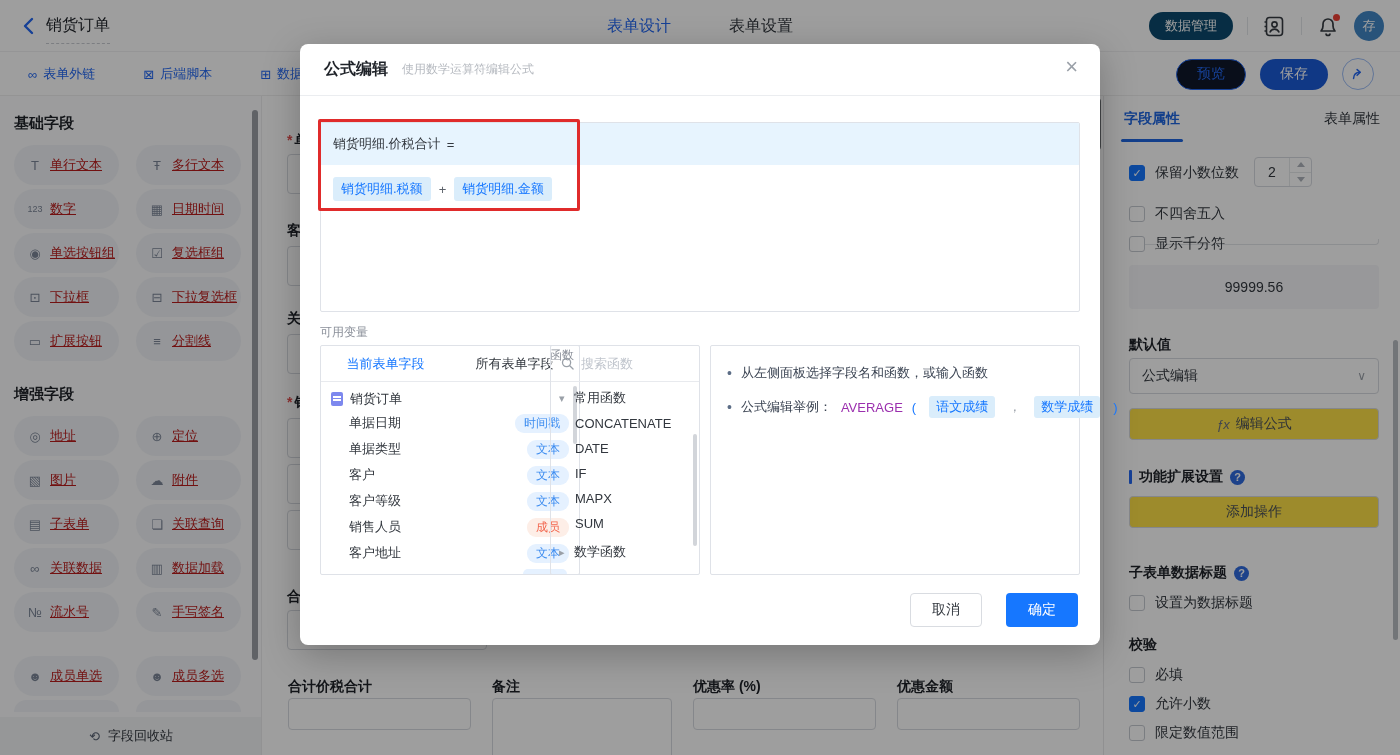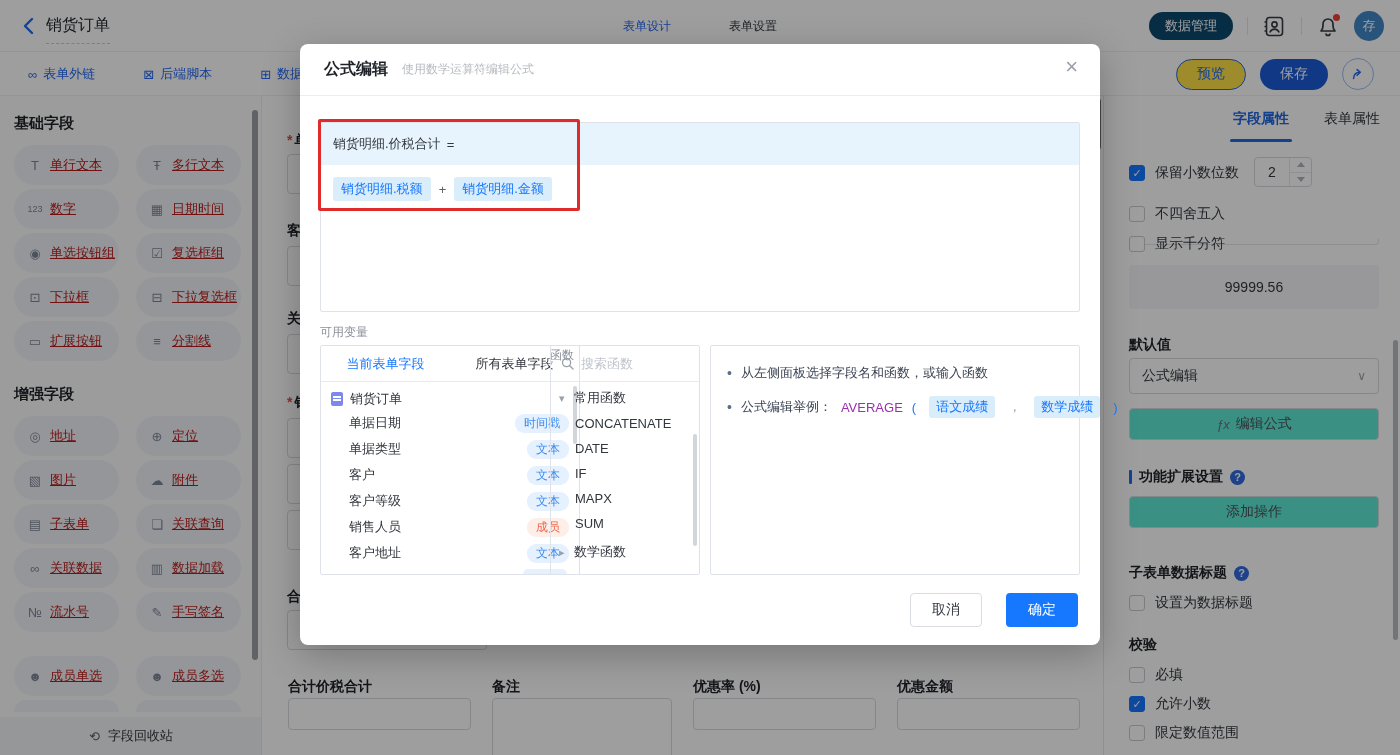--- a/index.html
+++ b/index.html
@@ -6,36 +6,36 @@
   html,body { width:1400px; height:755px; overflow:hidden; }
   body { font-family:"Liberation Sans","DejaVu Sans",sans-serif; position:relative; background:#fff; color:#333; }
 
   
   .app { position:absolute; inset:0; background:#fff; }
 
   .topbar { position:absolute; left:0; top:0; width:1400px; height:52px; background:#fff; border-bottom:1px solid #f0f1f3; }
   .back { position:absolute; left:18px; top:15px; width:22px; height:22px; color:#2468f2; cursor:pointer; }
   .page-title { position:absolute; left:46px; top:15px; font-size:16px; color:#1f2329; padding-bottom:7px; border-bottom:1px dashed #c9ccd2; }
   .top-tabs { position:absolute; left:0; top:0; width:1400px; height:52px; display:flex; justify-content:center; align-items:center; gap:58px; }
-  .top-tab { font-size:12px; color:#32373e; cursor:pointer; }
+  .top-tab { font-size:16px; color:#32373e; cursor:pointer; }
   .top-tab.active { color:#2468f2; }
   .top-right { position:absolute; right:16px; top:0; height:52px; display:flex; align-items:center; gap:14px; }
   .pill-green { height:28px; padding:0 16px; border-radius:15px; background:#0c4a6e; color:#fff; font-size:13px; display:flex; align-items:center; cursor:pointer; }
   .vdiv { width:1px; height:18px; background:#e3e5e8; }
   .book-icon { width:25px; height:25px; color:#363b42; cursor:pointer; }
   .bell-wrap { position:relative; width:24px; height:24px; cursor:pointer; color:#363b42; }
   .bell-dot { position:absolute; right:0; top:0; width:7px; height:7px; border-radius:50%; background:#ef4136; }
   .avatar { width:30px; height:30px; border-radius:50%; background:#4186c5; color:#fff; font-size:13px; display:flex; align-items:center; justify-content:center; cursor:pointer; }
 
   .subbar { position:absolute; left:0; top:52px; width:1400px; height:44px; background:#fff; border-bottom:1px solid #efefef; }
   .sub-links { position:absolute; left:28px; top:0; height:44px; display:flex; align-items:center; gap:48px; }
   .sub-link { display:flex; align-items:center; gap:6px; color:#2468f2; font-size:13px; cursor:pointer; }
   .sub-link .ic { font-size:13px; }
   .sub-actions { position:absolute; right:26px; top:6px; display:flex; align-items:center; gap:14px; }
-  .btn-outline-pill { height:31px; padding:0 20px; border:1px solid #2468f2; border-radius:16px; background:#fde047; color:#2468f2; font-size:14px; display:flex; align-items:center; cursor:pointer; }
+  .btn-outline-pill { height:31px; padding:0 20px; border:1px solid #2468f2; border-radius:16px; background:#0f172a; color:#2468f2; font-size:14px; display:flex; align-items:center; cursor:pointer; }
   .btn-blue-pill { height:31px; padding:0 20px; border-radius:16px; background:#1b5bd7; color:#fff; font-size:14px; display:flex; align-items:center; cursor:pointer; }
   .share-circle { width:32px; height:32px; border-radius:50%; border:1px solid #9dbdf5; background:#fff; color:#2468f2; display:flex; align-items:center; justify-content:center; cursor:pointer; }
 
   
   .sidebar { position:absolute; left:0; top:96px; width:262px; height:659px; background:#fcfcfd; border-right:1px solid #ececee; overflow:hidden; }
   .side-inner { padding:18px 0 0 14px; }
   .sec-title { font-size:15px; font-weight:bold; color:#1f2329; margin-bottom:12px; }
   .fields-grid { display:grid; grid-template-columns:105px 105px; gap:4px 17px; margin-bottom:24px; }
   .field-btn { height:40px; border-radius:20px; background:#f1f3f7; display:flex; align-items:center; padding-left:13px; gap:7px; cursor:grab; }
   .field-btn .fic { color:#7c8698; font-size:13px; width:16px; text-align:center; flex:none; }
@@ -49,41 +49,41 @@
   .canvas { position:absolute; left:262px; top:96px; width:841px; height:659px; background:#fff; overflow:hidden; }
   .clip-label { position:absolute; left:25px; font-size:14px; font-weight:bold; color:#1f2329; white-space:nowrap; }
   .req { color:#e34d4d; margin-right:2px; }
   .ghost-box { position:absolute; left:25px; width:200px; height:40px; border:1px solid #d7dae0; border-radius:4px; background:#fff; }
   .bottom-field-label { position:absolute; top:582px; font-size:14px; font-weight:bold; color:#1f2329; }
   .bottom-box { position:absolute; top:602px; height:32px; border:1px solid #d7dae0; border-radius:4px; background:#fff; }
   .canvas-scroll { position:absolute; right:2px; top:2px; width:7px; height:52px; border-radius:4px; background:#6e7175; }
 
   
   .props { position:absolute; left:1103px; top:96px; width:297px; height:659px; background:#fff; border-left:1px solid #e9e9eb; }
-  .props-tabs { display:flex; justify-content:flex-end; padding:0 20px; height:46px; align-items:center;gap:35px; }
+  .props-tabs { display:flex; justify-content:space-between; padding:0 20px; height:46px; align-items:center;gap:35px; }
   .props-tab { font-size:14px; color:#32373e; position:relative; height:46px; display:flex; align-items:center; cursor:pointer; }
   .props-tab.active { color:#1f66e0; font-weight:bold; }
   .props-tab.active::after { content:""; position:absolute; left:50%; transform:translateX(-50%); bottom:0; width:62px; height:3px; background:#1f66e0; border-radius:2px; }
   .input-sliver { position:absolute; left:25px; top:143px; width:250px; height:6px; border:1px solid #e3e5e8; border-top:none; border-radius:0 0 4px 4px; }
   .cb-row { position:absolute; left:25px; display:flex; align-items:center; gap:10px; font-size:14px; color:#32373e; }
   .cb { width:16px; height:16px; border:1px solid #c6cad1; border-radius:3px; background:#fff; flex:none; cursor:pointer; }
   .cb.checked { background:#1677ff; border-color:#1677ff; color:#fff; display:flex; align-items:center; justify-content:center; font-size:11px; }
   .stepper { position:absolute; left:150px; top:61px; width:58px; height:30px; border:1px solid #d7dae0; border-radius:4px; display:flex; background:#fff; }
   .stepper .val { flex:1; display:flex; align-items:center; justify-content:center; font-size:14px; color:#32373e; }
   .stepper .arrows { width:22px; border-left:1px solid #e6e8eb; display:flex; flex-direction:column; }
   .stepper .arr { flex:1; display:flex; align-items:center; justify-content:center; cursor:pointer; }
   .tri-up { width:0; height:0; border-left:4px solid transparent; border-right:4px solid transparent; border-bottom:5px solid #aeb3bb; }
   .tri-down { width:0; height:0; border-left:4px solid transparent; border-right:4px solid transparent; border-top:5px solid #aeb3bb; }
   .preview-box { position:absolute; left:25px; top:169px; width:250px; height:44px; background:#f5f6f8; border-radius:4px; display:flex; align-items:center; justify-content:center; font-size:14px; color:#32373e; }
   .plabel { position:absolute; left:25px; font-size:14px; font-weight:bold; color:#1f2329; display:flex; align-items:center; gap:7px; }
   .sec-mark { width:3px; height:14px; background:#2468f2; border-radius:1px; }
   .qicon { width:15px; height:15px; border-radius:50%; background:#2f6bdf; color:#fff; font-size:11px; display:inline-flex; align-items:center; justify-content:center; cursor:pointer; }
   .select { position:absolute; left:25px; width:250px; height:36px; border:1px solid #d7dae0; border-radius:4px; background:#fff; display:flex; align-items:center; padding:0 12px; font-size:14px; color:#32373e; cursor:pointer; }
   .select .chev { margin-left:auto; color:#9aa0a8; font-size:12px; }
-  .pbtn { position:absolute; left:25px; width:250px; height:32px; border:1px solid #d7dae0; border-radius:4px; background:#5eead4; display:flex; align-items:center; justify-content:center; gap:6px; font-size:14px; color:#4b5159; cursor:pointer; }
+  .pbtn { position:absolute; left:25px; width:250px; height:32px; border:1px solid #d7dae0; border-radius:4px; background:#fde047; display:flex; align-items:center; justify-content:center; gap:6px; font-size:14px; color:#4b5159; cursor:pointer; }
   .fx { font-style:italic; color:#6b7280; font-size:13px; }
   .props-scroll { position:absolute; right:2px; top:244px; width:5px; height:300px; border-radius:3px; background:#b9bdc2; }
 
   
   .overlay { position:absolute; inset:0; background:rgba(0,0,0,0.38); z-index:50; }
   .modal { position:absolute; left:300px; top:44px; width:800px; height:601px; background:#fff; border-radius:8px; z-index:100; box-shadow:0 10px 36px rgba(0,0,0,0.25); }
   .modal-head { position:relative; height:52px; border-bottom:1px solid #ebedf0; display:flex; align-items:center; padding:0 24px; }
   .modal-title { font-size:16px; font-weight:bold; color:#1f2329; }
   .modal-sub { font-size:12px; color:#b6bac0; margin-left:14px; }
   .modal-close { position:absolute; right:22px; top:12px; font-size:22px; color:#9aa0a8; cursor:pointer; line-height:1; }

